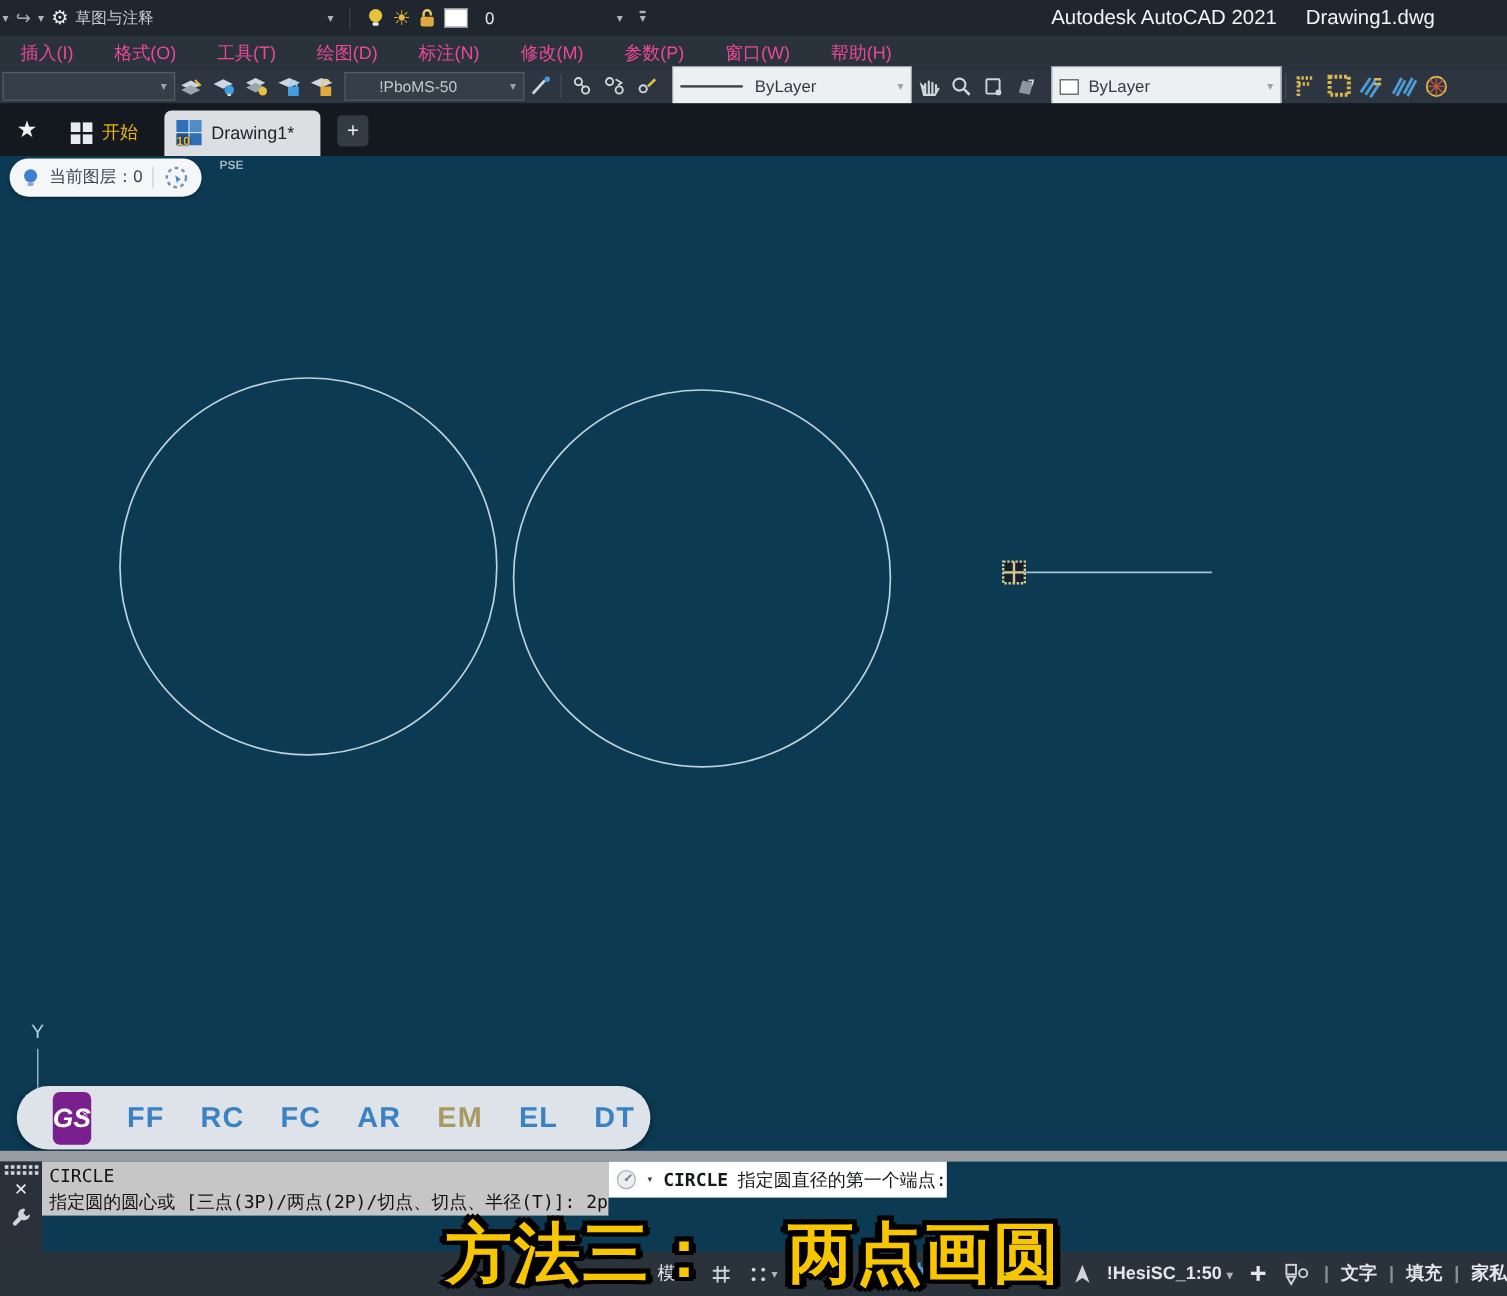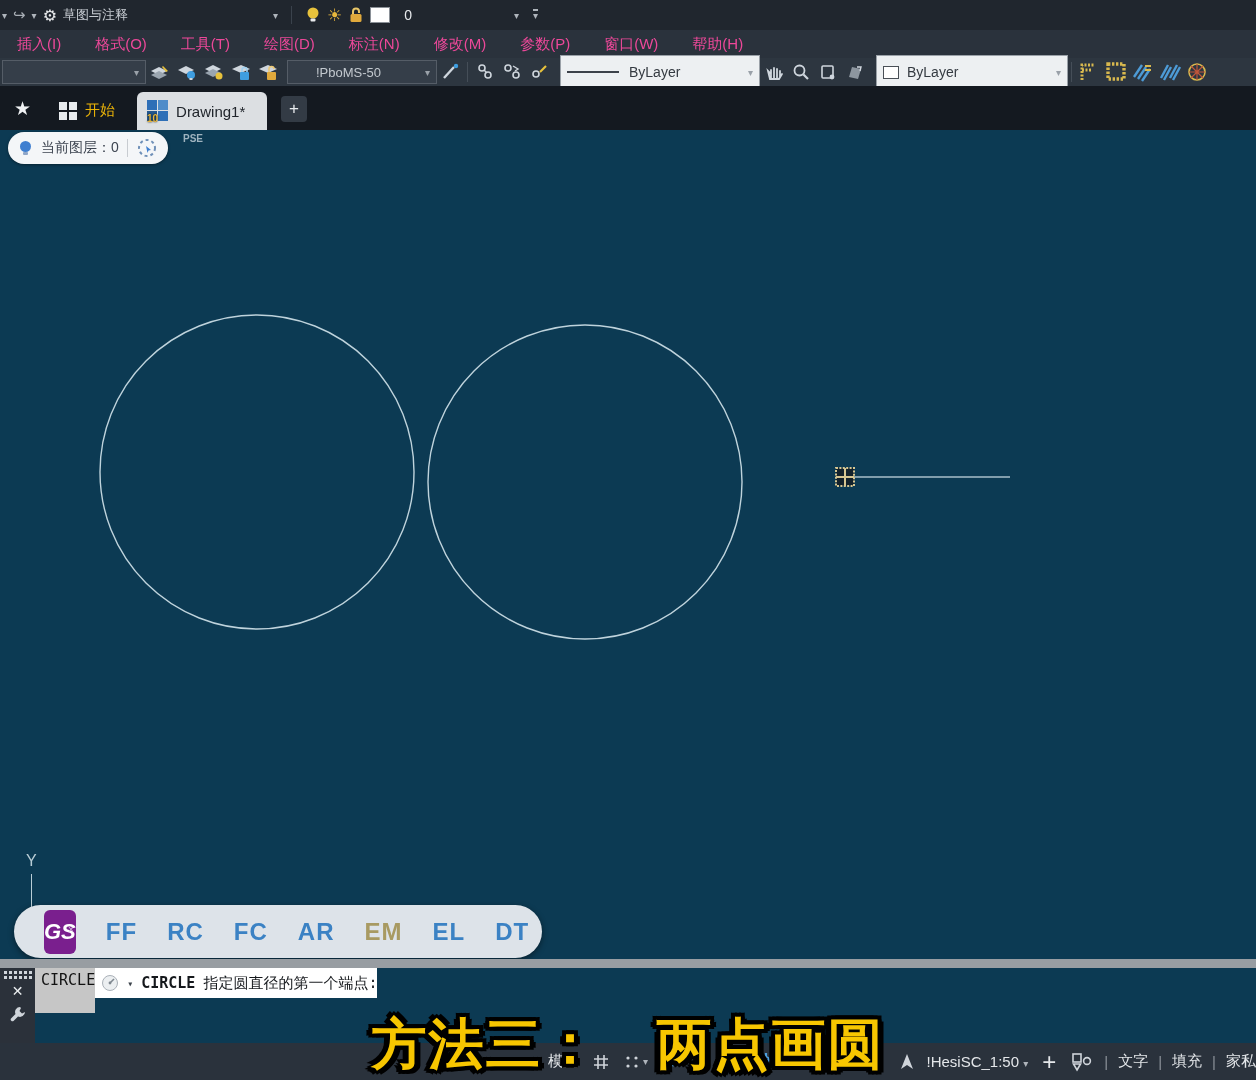--- a/index.html
+++ b/index.html
@@ -104,21 +104,21 @@
   .cmd-active .cmd-word { font-weight:bold; }
   .cmd-caret { color:#3c434b; font-size:10px; }
 
   
   .statusbar { position:absolute; left:0; top:1043px; width:1256px; height:37px; background:#2a323c;
     display:flex; align-items:center; color:#cfd4da; }
   .sb-model { margin-left:548px; font-size:15px; color:#e4e7ea;text-align:center; }
   .sb-icon { margin-left:14px; display:flex; align-items:center; gap:3px; }
   .sb-caret { color:#aeb4bb; font-size:10px; }
   .sb-blue { margin-left:12px; }
-  .sb-right { margin-left:auto; display:flex; align-items:center; gap:10px; padding-right:0; }
+  .sb-right { margin-left:auto; display:flex; align-items:center; gap:10px; padding-right:0;font-weight:bold; }
   .sb-scale { font-size:15px; color:#e4e7ea; white-space:nowrap; }
   .sb-sep { color:#8a9097; font-size:15px; }
   .sb-label { font-size:15px; color:#e4e7ea; white-space:nowrap; }
   .sb-plus { font-size:24px; color:#e4e7ea; margin:0 4px; }
 
   
   .subtitle { position:absolute; left:628px; top:1008px; transform:translateX(-50%); z-index:50;
     font-size:55px; font-weight:900; color:#f7c600; white-space:nowrap; letter-spacing:2px;
     text-shadow:-4px -4px 0 #000, 4px -4px 0 #000, -4px 4px 0 #000, 4px 4px 0 #000,
       -4px 0 0 #000, 4px 0 0 #000, 0 -4px 0 #000, 0 4px 0 #000, -6px 2px 0 #000, 6px 2px 0 #000; }
@@ -152,20 +152,24 @@
             <path d="M5 7 V4.5 a3 3 0 0 1 6 0 V6" fill="none" stroke="#e8c668" stroke-width="2"></path>
           </svg>
       </span>
       <span class="swatch"></span>
       <span class="layer0">0</span>
       <span class="collapse-group">
         <span class="caret">▾</span>
         <span class="ribbon-collapse">▾</span>
       </span>
     </div>
+    <div class="app-title">
+      <span>Autodesk AutoCAD 2021</span>
+      <span>Drawing1.dwg</span>
+    </div>
   </div>
 
   <div class="menubar">
     <span class="menu-item">插入(I)</span>
     <span class="menu-item">格式(O)</span>
     <span class="menu-item">工具(T)</span>
     <span class="menu-item">绘图(D)</span>
     <span class="menu-item">标注(N)</span>
     <span class="menu-item">修改(M)</span>
     <span class="menu-item">参数(P)</span>
@@ -407,21 +411,21 @@
           <i></i>
           <i></i>
           <i></i>
         </span>
       <span class="cmd-close">✕</span>
       <svg width="18" height="18" viewBox="0 0 18 18" style="margin-top:6px;">
         <path d="M11 2 a5 5 0 0 0-4.5 7 L2 13.5 a1.8 1.8 0 0 0 2.5 2.5 L9 11.5 a5 5 0 0 0 7-4.5 l-3 1.5-2.5-2.5 1.5-3z" fill="#cfd4da"></path>
       </svg>
     </div>
     <div class="cmd-right">
-      <div class="cmd-history"><span>CIRCLE</span><br></div>
+      <div class="cmd-history"><span>CIRCLE</span><br><span>指定圆的圆心或 [三点(3P)/两点(2P)/切点、切点、半径(T)]: 2p</span></div>
       <div class="cmd-active">
         <svg width="18" height="18" viewBox="0 0 18 18">
             <circle cx="9" cy="9" r="7.5" fill="#eceff1" stroke="#aab1b8"></circle>
             <path d="M9 9 L13 5" stroke="#7f8890" stroke-width="1.6"></path>
             <circle cx="9" cy="9" r="1.4" fill="#7f8890"></circle>
           </svg>
         <span class="cmd-caret">▾</span>
         <span class="cmd-word">CIRCLE</span>
         <span>指定圆直径的第一个端点:</span>
       </div>

